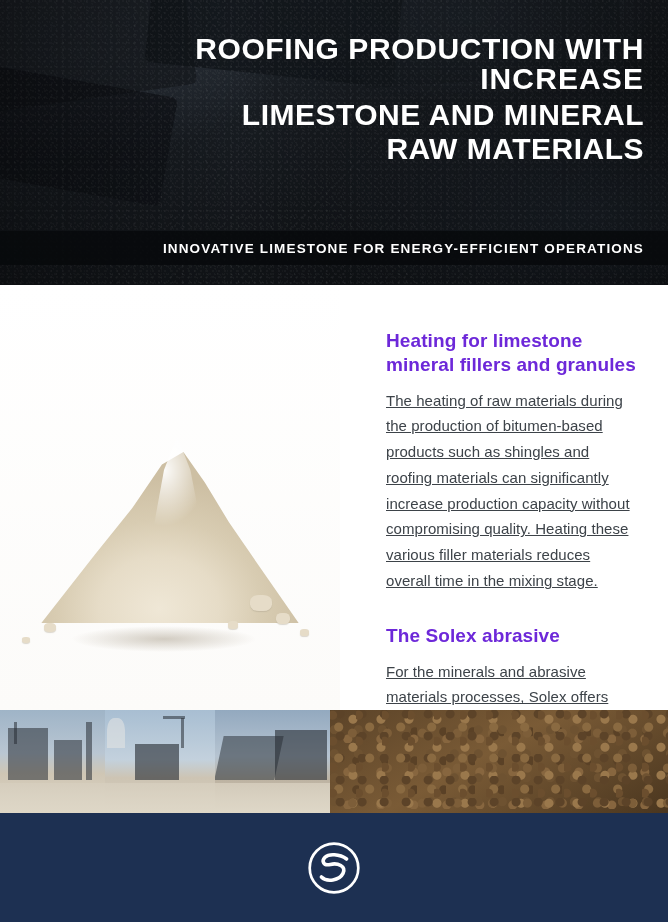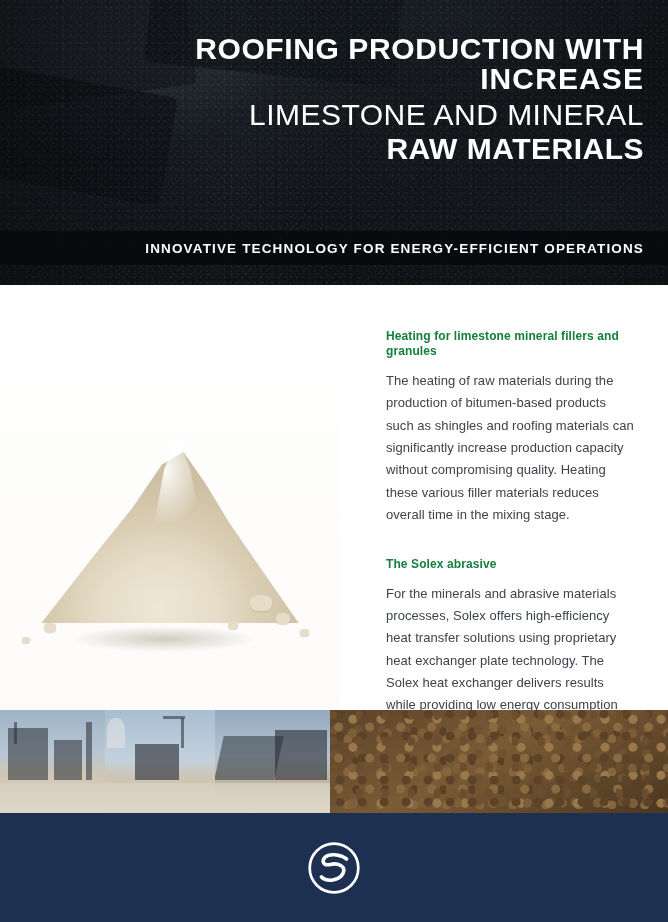--- a/index.html
+++ b/index.html
@@ -62,21 +62,21 @@
     width: 600px;
     text-align: right;
     color: #ffffff;
     line-height: 1.0;
   }
   .hl-line { display: block; letter-spacing: 0.2px; }
   .hl1 { font-size: 30px; font-weight: 700; letter-spacing: 1.1px; }
   .hl2 { font-size: 30px; font-weight: 700; letter-spacing: 0.6px; margin-top: 4px; }
   .hl3 { font-size: 41px; font-weight: 800; letter-spacing: 0.2px; margin-top: 4px; }
   .hl3 .lt { font-size: 30px; font-weight: 700; letter-spacing: 1px; }
-  .hl4 { font-size: 30px; font-weight: 400; letter-spacing: 0.5px; margin-top: 6px; }
+  .hl4 { font-size: 30px; font-weight: 700; letter-spacing: 0.5px; margin-top: 6px; }
   .hl5 { font-size: 30px; font-weight: 700; letter-spacing: 0.5px; margin-top: 4px; }
 
   .subbar {
     position: absolute;
     left: 0; top: 231px;
     width: 668px; height: 34px;
     background: rgba(7,9,12,0.86);
     display: flex; align-items: center; justify-content: flex-end;
   }
   .subbar span {
@@ -133,32 +133,33 @@
   .c4 { left: 300px; top: 344px; width: 9px; height: 7px; }
   .c5 { left: 44px; top: 338px; width: 12px; height: 9px; }
   .c6 { left: 22px; top: 352px; width: 8px; height: 6px; }
 
   .col-right {
     position: absolute;
     left: 386px; top: 44px;
     width: 250px;
   }
   .sec-title {
-    color: #15803d;
-    font-size: 12px;
+    color: #6d28d9;
+    font-size: 19px;
     font-weight: 700;
     line-height: 1.25;
     letter-spacing: 0.1px;
   }
   .sec-body {
     color: #3d4349;
-    font-size: 13px;
+    font-size: 15px;
     line-height: 1.72;
     margin-top: 11px;
     letter-spacing: 0.05px;
+    text-decoration: underline;
   }
   .sec-title.second { margin-top: 30px; }
 
   
   .strip {
     position: absolute;
     left: 0; top: 710px;
     width: 668px; height: 103px;
     display: flex;
   }
@@ -224,21 +225,21 @@
     <div class="hero-vignette"></div>
 
     <div class="headline">
       <span class="hl-line hl2">ROOFING PRODUCTION WITH</span>
       <span class="hl-line hl1">INCREASE</span>
       <span class="hl-line hl4">LIMESTONE AND MINERAL</span>
       <span class="hl-line hl5">RAW MATERIALS</span>
     </div>
 
     <div class="subbar">
-      <span>INNOVATIVE TECHNOLOGY FOR ENERGY-EFFICIENT OPERATIONS</span>
+      <span>INNOVATIVE LIMESTONE FOR ENERGY-EFFICIENT OPERATIONS</span>
     </div>
   </div>
 
   <div class="body-wrap">
 
     <div class="powder">
       <div class="pile">
         <div class="pile-main"></div>
         <div class="pile-hi"></div>
       </div>

